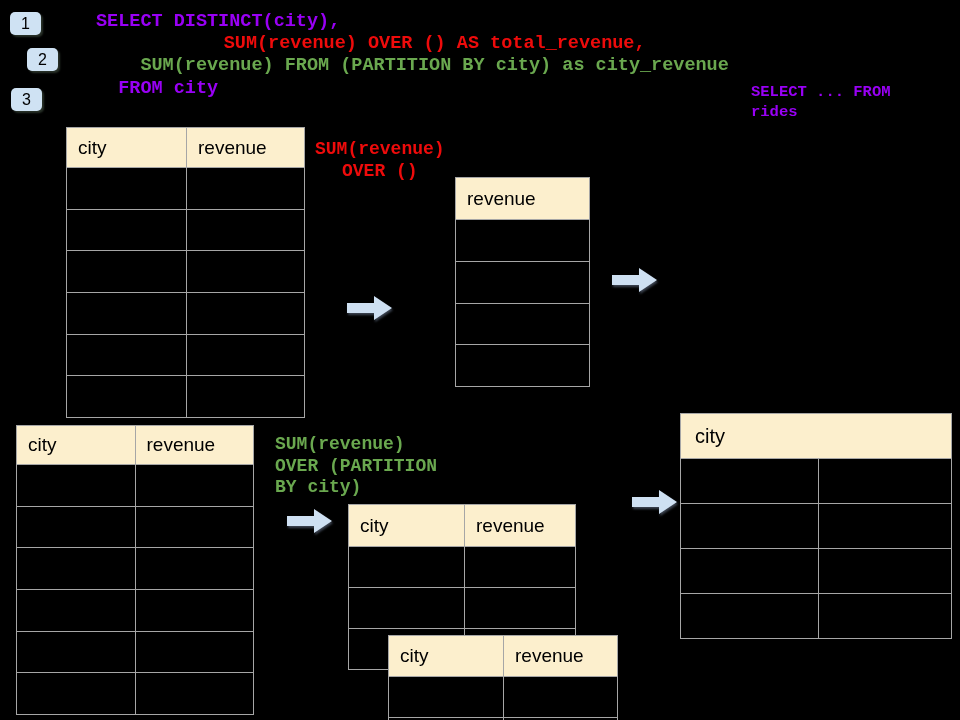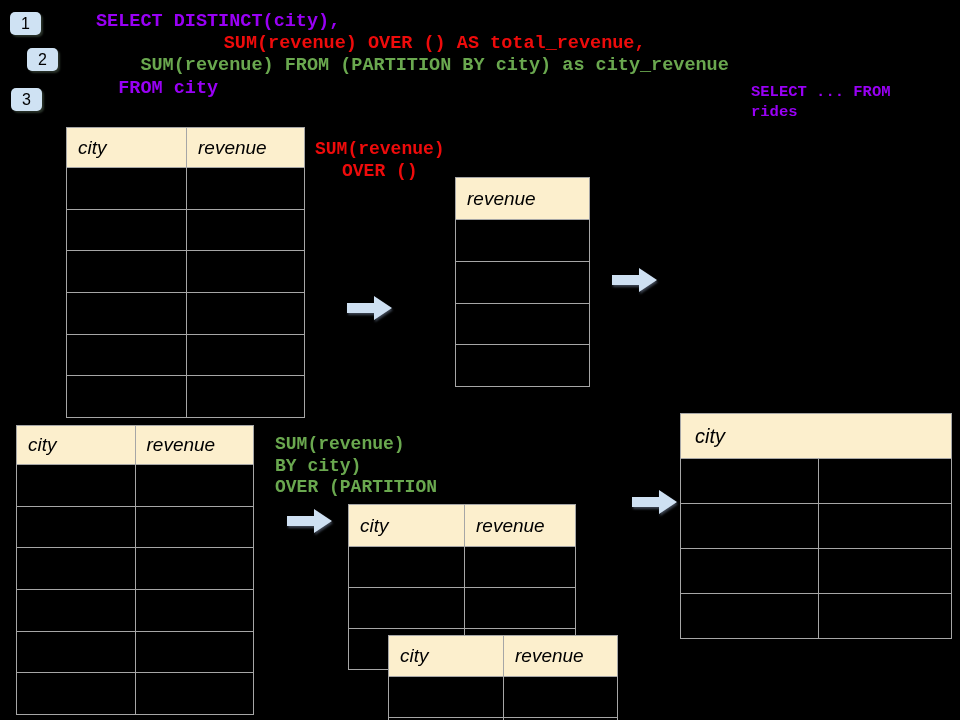--- a/index.html
+++ b/index.html
@@ -25,21 +25,21 @@
     box-shadow:2px 2px 2px rgba(45,55,45,.9);
   }
   .b1{left:10px;top:12px;} .b2{left:27px;top:48px;} .b3{left:11px;top:88px;}
   
   .tbl{
     position:absolute;background:#000;border:1px solid var(--border);
     box-sizing:border-box;display:flex;flex-direction:column;
   }
   .tbl .row{display:flex;flex:none;box-sizing:border-box;}
   .tbl .row.body{border-top:1px solid var(--border);}
-  .tbl .row.header{background:var(--header-fill);font-style:italic;}
+  .tbl .row.header{background:var(--header-fill);}
   .tbl .cell{box-sizing:border-box;flex:1;}
   .tbl .cell + .cell{border-left:1px solid var(--border);}
   .tbl .row.header .cell{
     display:flex;align-items:center;padding-left:11px;
     color:#000;font-size:19px;
   }
   .t0{left:66px;top:127px;width:239px;}
   .t0 .row.header{height:39px;} .t0 .row.body{height:41.7px;}
   .t0 .cell:first-child{flex:0 0 119px;}
   .t1{left:455px;top:177px;width:135px;}
@@ -77,21 +77,21 @@
   </div>
   <div class="badge b3">
     <span>3</span>
   </div>
 
   <div class="code mono"><div class="c-purple">SELECT DISTINCT(city),</div><div class="c-red">    SUM(revenue) OVER () AS total_revenue,</div><div class="c-green">    SUM(revenue) FROM (PARTITION BY city) as city_revenue</div><div class="c-purple">  FROM city</div></div>
 
   <div class="note mono c-purple"><div>SELECT ... FROM</div><div>rides</div></div>
 
   <div class="label-red mono c-red"><div>SUM(revenue)</div><div>OVER ()</div></div>
-  <div class="label-green mono c-green"><div>SUM(revenue)</div><div>BY city)</div><div>OVER (PARTITION</div></div>
+  <div class="label-green mono c-green"><div>SUM(revenue)</div><div>OVER (PARTITION</div><div>BY city)</div></div>
 
   <div class="tbl t0">
       <div class="row header">
         <div class="cell">city</div>
         <div class="cell">revenue</div>
       </div>
       <div class="row body">
         <div class="cell"></div>
         <div class="cell"></div>
       </div>

